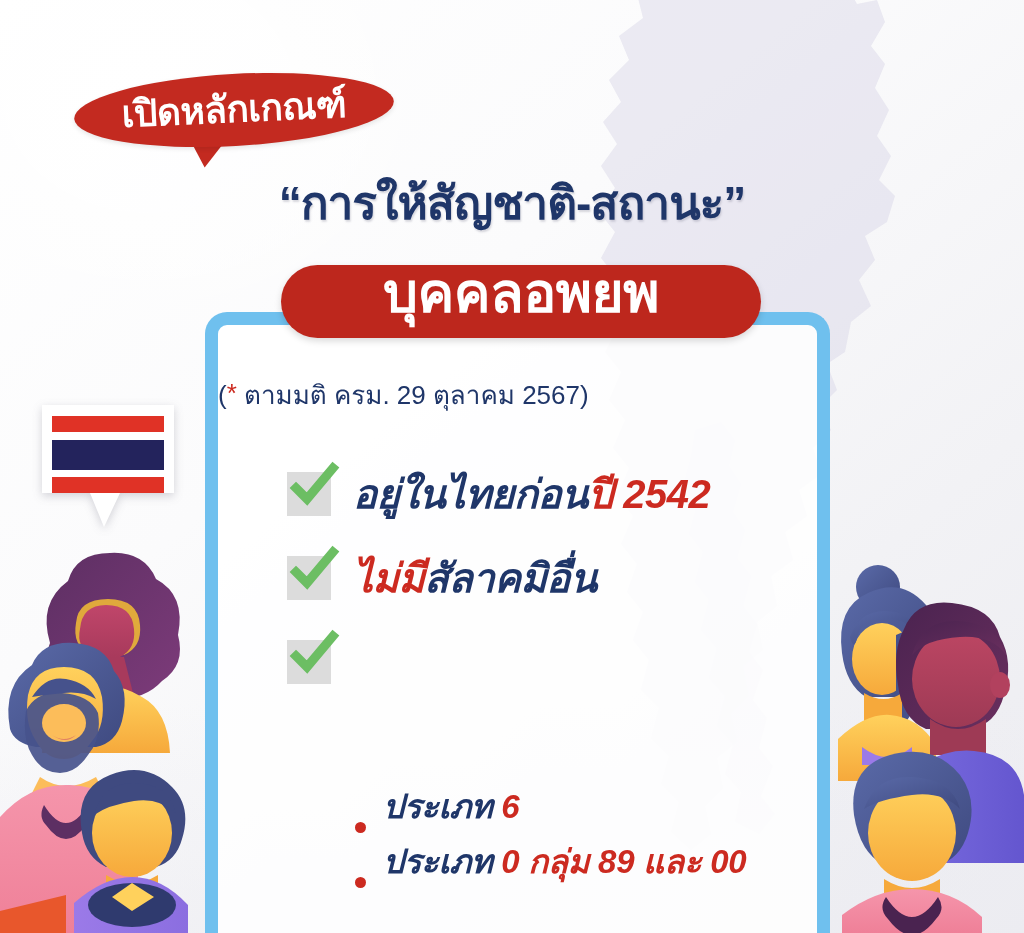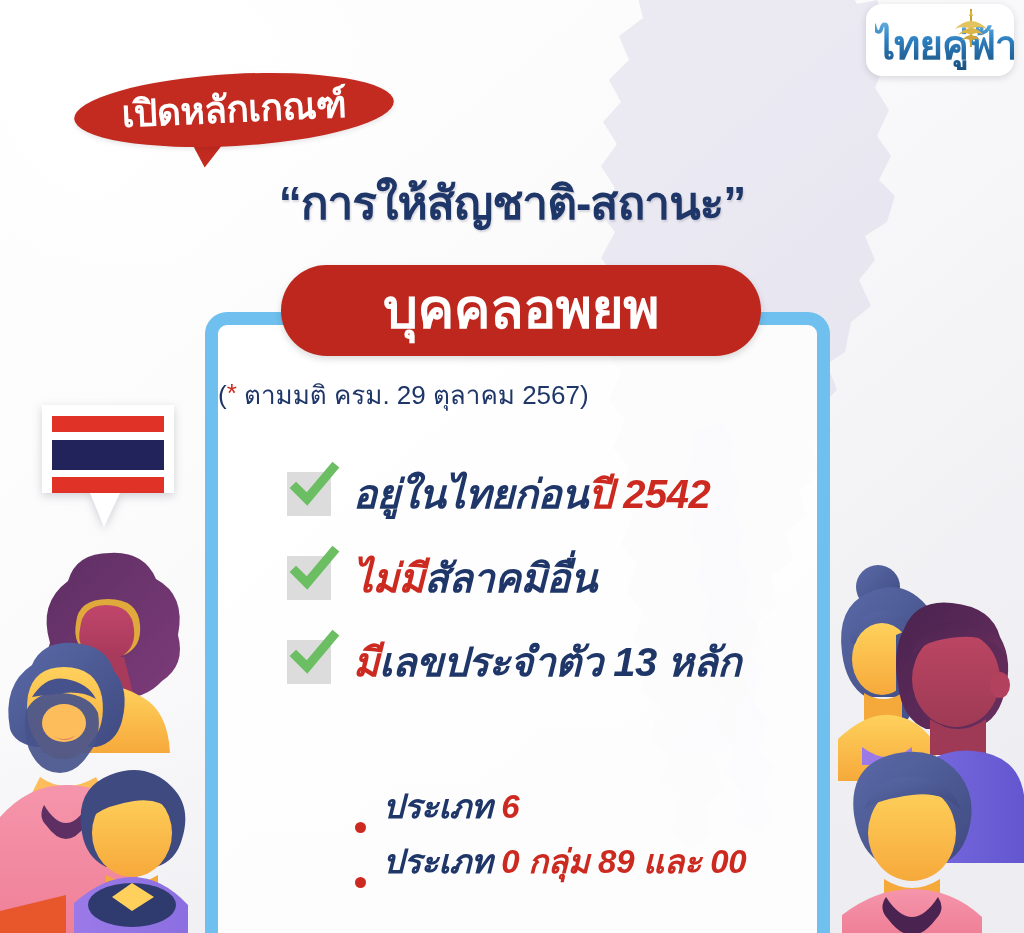--- a/index.html
+++ b/index.html
@@ -142,25 +142,25 @@
     background: rgba(255,255,255,0.86);
     box-sizing: border-box;
   }
 
   
   .red-pill {
     position: absolute;
     left: 281px;
     top: 265px;
     width: 480px;
-    height: 91px;
+    height: 73px;
     background: #bd271d;
     border-radius: 46px;
     display: flex;
-    align-items: center;
+    align-items: flex-end;
     justify-content: center;
     box-shadow: 0 3px 7px rgba(0,0,0,0.15);
   }
   .red-pill-label {
     color: #ffffff;
     font-size: 55px;
     font-weight: bold;
     letter-spacing: -0.5px;
     white-space: nowrap;
     transform: translateY(-2px);
@@ -292,32 +292,20 @@
                L222 758 L214 788 L228 806 L216 836 L230 854 L214 874 L190 862
                L196 832 L180 814 L188 784 L172 766 L180 736 L164 718 L172 688
                L156 670 L164 640 L150 622 L158 592 L144 574 L152 544 L138 526
                L146 496 Z" fill="#cfcce1" opacity="0.7"></path>
     </svg>
   </div>
 
   <div class="wash-top-left"></div>
   <div class="wash-bottom"></div>
 
-  <div class="logo-badge">
-    <div class="logo-inner">
-      <span class="logo-text">ไทยคู่ฟ้า</span>
-      <svg class="logo-umbrella" viewBox="0 0 44 42" xmlns="http://www.w3.org/2000/svg" aria-hidden="true">
-        <line x1="22" y1="2" x2="22" y2="40" stroke="#c9a227" stroke-width="2"></line>
-        <path d="M22 3 L24 9 L20 9 Z" fill="#d9b54a"></path>
-        <path d="M6 22 Q22 6 38 22 Q30 18 22 22 Q14 18 6 22 Z" fill="#e3c35e"></path>
-        <path d="M9 28 Q22 14 35 28 Q28 24 22 28 Q16 24 9 28 Z" fill="#d9b54a"></path>
-        <path d="M12 34 Q22 22 32 34 Q27 30 22 34 Q17 30 12 34 Z" fill="#cda63f"></path>
-      </svg>
-    </div>
-  </div>
 
   <div class="kicker-bubble">
     <div class="kicker-tail"></div>
     <div class="kicker-ellipse"></div>
     <div class="kicker-label">เปิดหลักเกณฑ์</div>
   </div>
 
   <div class="headline">“การให้สัญชาติ-สถานะ”</div>
 
   <div class="card-frame"></div>
@@ -352,23 +340,20 @@
       <span class="check-text">
         <span class="hl">ไม่มี</span><span>สัลาคมิอื่น</span>
       </span>
     </div>
 
     <div class="check-row">
       <span class="checkbox">
         <svg viewBox="0 0 48 48" xmlns="http://www.w3.org/2000/svg" aria-hidden="true">
           <path d="M7 25 L18 36 L44 5" fill="none" stroke="#6cbe63" stroke-width="9" stroke-linecap="square" stroke-linejoin="miter"></path>
         </svg>
-      </span>
-      <span class="check-text">
-        <span class="hl">มี</span><span>เลขประจำตัว 13 หลัก</span>
       </span>
     </div>
   </div>
 
   <div class="subbullets">
     <div class="sub-row">
       <span class="sub-dot"></span>
       <span class="sub-text">
         <span>ประเภท </span><span class="hl">6</span>
       </span>

